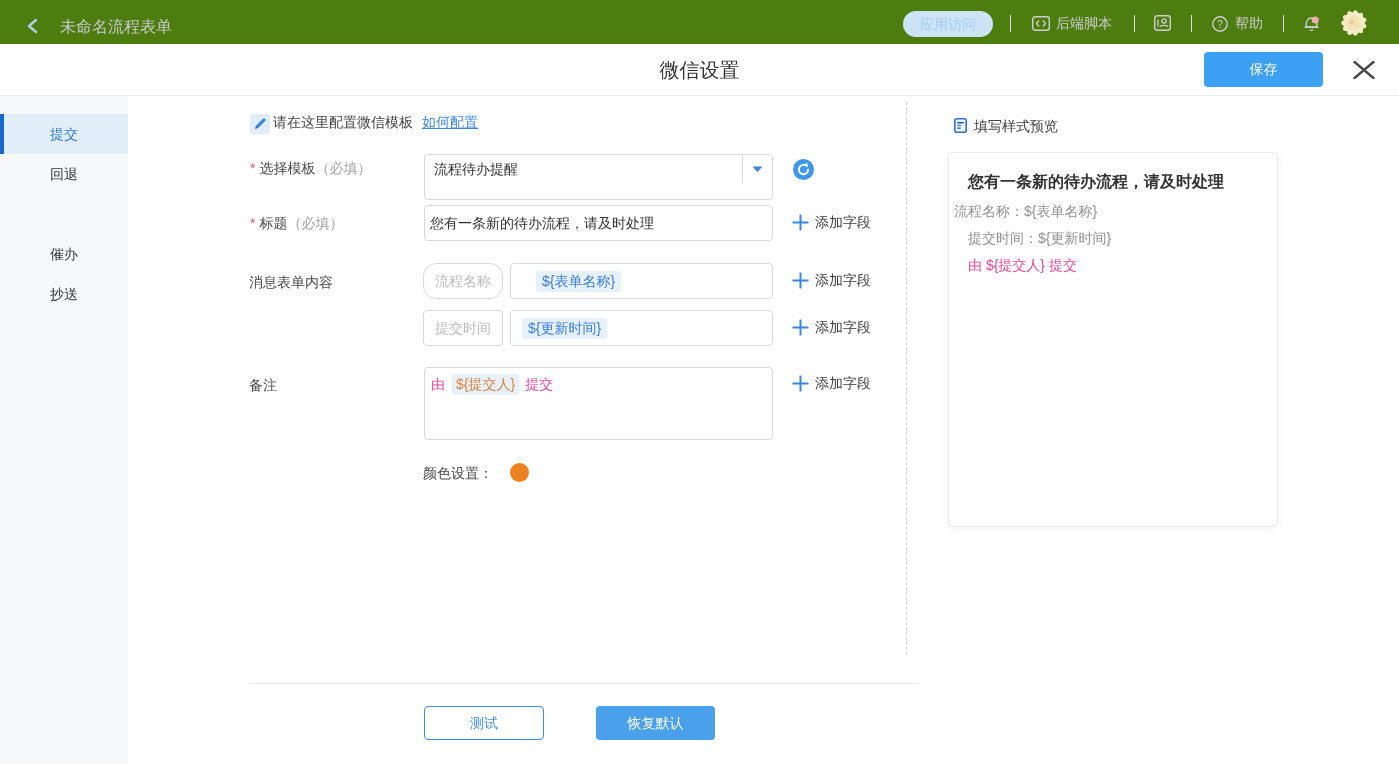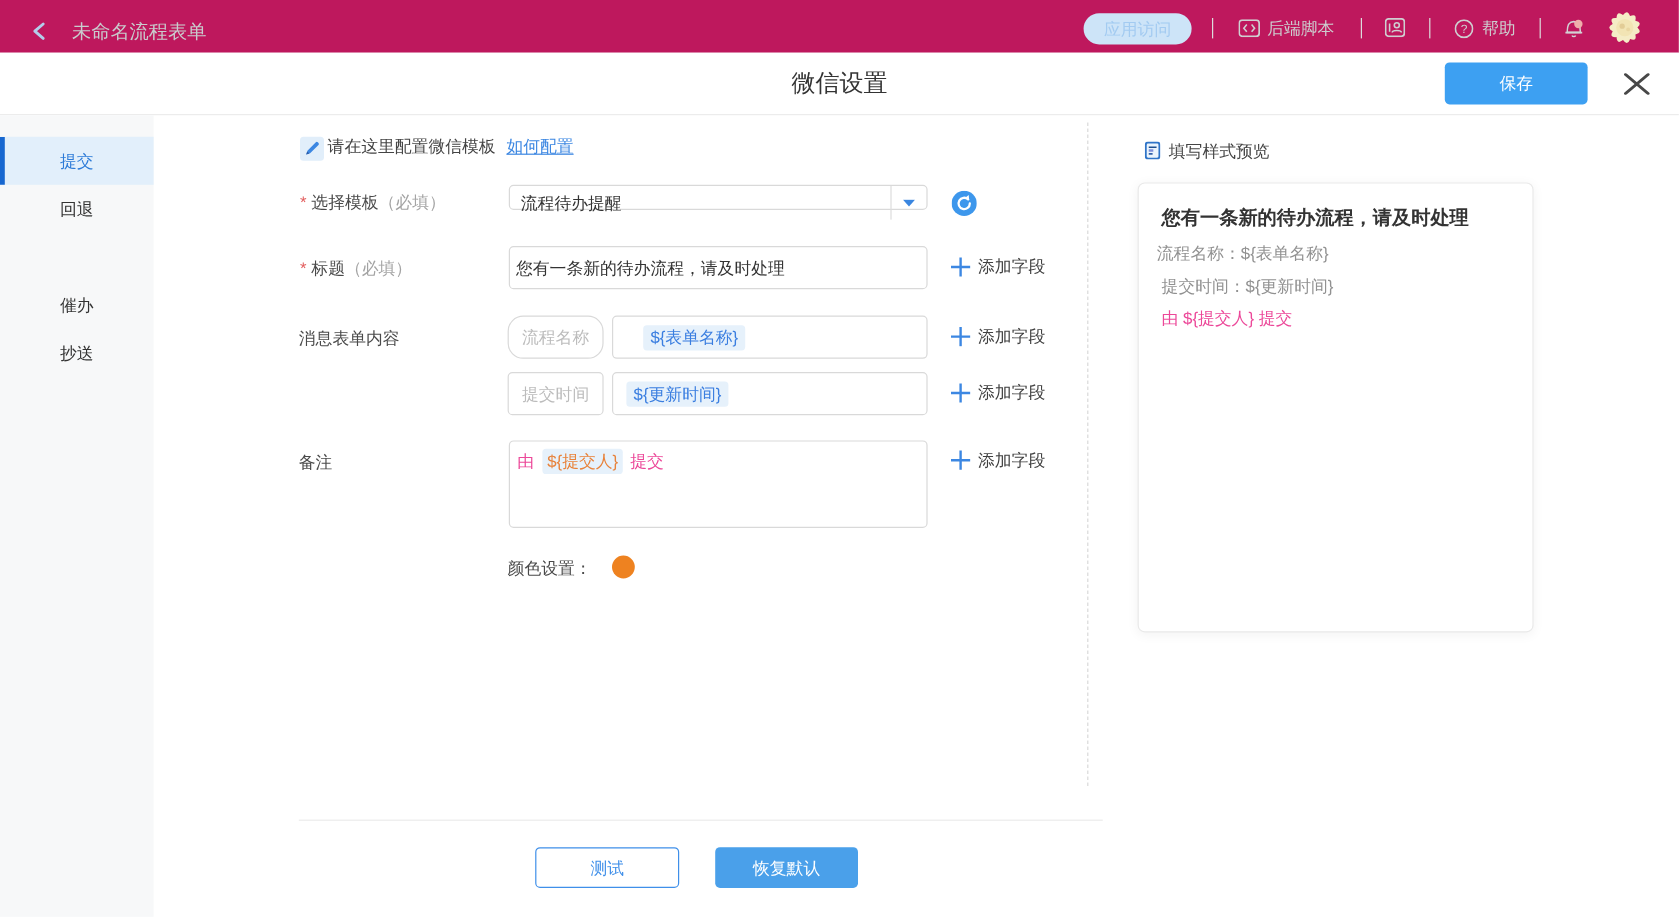--- a/index.html
+++ b/index.html
@@ -1,21 +1,21 @@
 <!DOCTYPE html>
 <html><head>
 <meta charset="utf-8">
 <style>
 * { margin:0; padding:0; box-sizing:border-box; }
 html,body { width:1399px; height:764px; overflow:hidden; background:#fff;
   font-family:"Liberation Sans", sans-serif; }
 .abs { position:absolute; }
 
 
-#topbar { position:absolute; left:0; top:0; width:1399px; height:44px; background:#be185d; }
+#topbar { position:absolute; left:0; top:0; width:1399px; height:44px; background:#4d7c0f; }
 #backarrow { position:absolute; left:26px; top:18px; }
 #topname { position:absolute; left:60px; top:17px; font-size:16px; color:#c9cbcd; }
 .tb-divider { position:absolute; top:15px; width:1px; height:17px; background:#dcdcdc; }
 #pill-visit { position:absolute; left:903px; top:11px; width:90px; height:26px; border-radius:13px;
   background:#cde4f8; color:#a3cbf1; font-size:14px; text-align:center; line-height:26px; }
 .tb-item { position:absolute; top:15px; font-size:14px; color:#cdcdcf; }
 
 
 #modal { position:absolute; left:0; top:44px; width:1399px; height:720px; background:#fff; }
 #mheader { position:absolute; left:0; top:0; width:1399px; height:52px; border-bottom:1px solid #ececec; background:#fff; }
@@ -42,21 +42,21 @@
 .linklike { color:#3c87e2; text-decoration:underline; }
 .orange { color:#ec4899; }
 
 
 #dash-divider { position:absolute; left:906px; top:154px; height:501px; border-left:1px dashed #d9d9d9; }
 #preview-card { position:absolute; left:948px; top:196px; width:330px; height:375px; background:#fff;
   border:1px solid #e9e9e9; border-radius:6px; box-shadow:0 2px 10px rgba(0,0,0,0.05); }
 
 
 #footline { position:absolute; left:249px; top:683px; width:670px; border-top:1px solid #ececec; }
-#btn-test { position:absolute; left:446px; top:662px; width:120px; height:34px; border:1px solid #3f8fe9;
+#btn-test { position:absolute; left:424px; top:662px; width:120px; height:34px; border:1px solid #3f8fe9;
   border-radius:4px; color:#3f8fe9; font-size:14px; text-align:center; line-height:32px; background:#fff; }
 #btn-reset { position:absolute; left:596px; top:662px; width:119px; height:34px; background:#4aa0ea;
   border-radius:4px; color:#fff; font-size:14px; text-align:center; line-height:34px; }
 </style>
 </head>
 <body>
 
 <div id="topbar">
   <svg id="backarrow" width="12" height="16" viewBox="0 0 12 16">
       <path d="M10 2 L3 8 L10 14" fill="none" stroke="#b3cdea" stroke-width="2.4" stroke-linecap="round" stroke-linejoin="round"></path>
@@ -115,21 +115,21 @@
 
   <div class="abs" style="left:250px; top:70px; width:20px; height:20px; background:#e1eefa; border-radius:3px;"></div>
   <svg class="abs" style="left:253px; top:73px;" width="14" height="14" viewBox="0 0 14 14">
       <path d="M2.2 11.8 L3.2 8.6 L10.2 1.6 a1.15 1.15 0 0 1 1.65 0 l0.55 0.55 a1.15 1.15 0 0 1 0 1.65 L5.4 10.8 Z" fill="#3c87e2"></path>
       <path d="M2.2 11.8 L3.0 9.2 L4.8 11.0 Z" fill="#2b5ca8"></path>
     </svg>
   <div class="flabel" style="left:273px; top:70px; color:#444;">请在这里配置微信模板</div>
   <div class="flabel linklike" style="left:422px; top:70px;">如何配置</div>
 
   <div class="flabel" style="left:250px; top:116px;"><span class="star">*</span>选择模板<span style="color:#a3a3a3;">（必填）</span></div>
-  <div class="inputbox" style="left:424px; top:110px; width:349px; height:21px; line-height:28px;">
+  <div class="inputbox" style="left:424px; top:110px; width:349px; height:46px; line-height:28px;">
     <span style="padding-left:9px;">流程待办提醒</span>
     <div style="position:absolute; right:29px; top:0; height:28px; border-left:1px solid #dcdcdc;"></div>
     <svg style="position:absolute; right:9px; top:11px;" width="11" height="7" viewBox="0 0 11 7">
         <path d="M0.5 0.5 L5.5 6 L10.5 0.5 Z" fill="#3a86e0"></path>
       </svg>
   </div>
   <svg class="abs" style="left:793px; top:115px;" width="21" height="21" viewBox="0 0 21 21">
       <circle cx="10.5" cy="10.5" r="10.5" fill="#3d97ec"></circle>
       <path d="M15.2 10.5 a4.7 4.7 0 1 1 -1.4 -3.35" fill="none" stroke="#fff" stroke-width="1.9" stroke-linecap="round"></path>
       <path d="M14.3 3.6 L14.6 7.6 L10.8 6.3 Z" fill="#fff"></path>
@@ -182,21 +182,21 @@
   <div id="dash-divider" style="top:58px; height:553px;"></div>
   <svg class="abs" style="left:954px; top:74px;" width="13" height="15" viewBox="0 0 13 15">
       <rect x="0.8" y="0.8" width="11.4" height="13.4" rx="2" fill="#eaf4fd" stroke="#2f74c8" stroke-width="1.6"></rect>
       <path d="M3.3 4.7 h6.5" stroke="#1d4e8f" stroke-width="1.4"></path>
       <path d="M3.3 7.4 h3.8" stroke="#7d8fd8" stroke-width="2"></path>
       <path d="M3.3 10.2 h3.2" stroke="#2f5fa8" stroke-width="1.4"></path>
     </svg>
   <div class="flabel" style="left:974px; top:74px; color:#444;">填写样式预览</div>
   <div id="preview-card" style="top:108px;">
     <div style="margin:19px 0 0 19px; font-size:16px; font-weight:700; color:#333;">您有一条新的待办流程，请及时处理</div>
-    <div style="margin:10px 0 0 15px; font-size:14px; color:#919191;">流程名称：${表单名称}</div>
+    <div style="margin:10px 0 0 5px; font-size:14px; color:#919191;">流程名称：${表单名称}</div>
     <div style="margin:9px 0 0 19px; font-size:14px; color:#919191;">提交时间：${更新时间}</div>
     <div style="margin:9px 0 0 19px; font-size:14px;" class="orange">由 ${提交人} 提交</div>
   </div>
 
   <div id="footline" style="top:639px;"></div>
   <div id="btn-test">测试</div>
   <div id="btn-reset">恢复默认</div>
 </div>
 
 </body></html>

